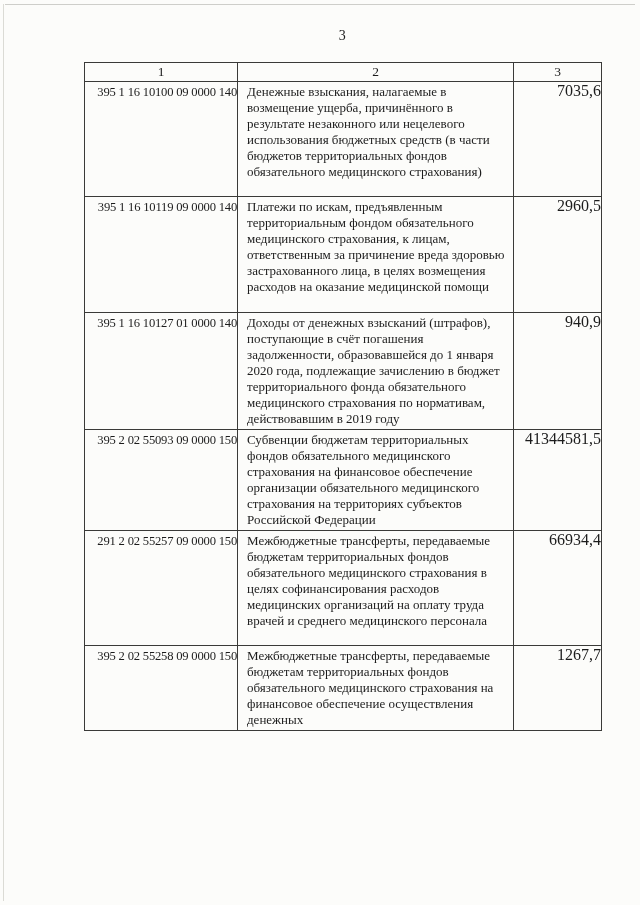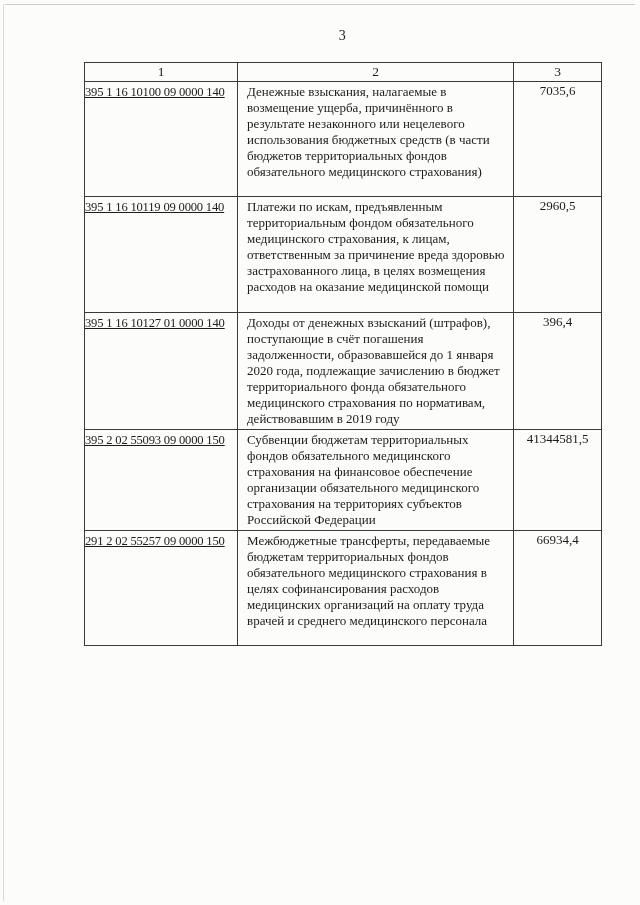--- a/index.html
+++ b/index.html
@@ -62,37 +62,36 @@
     padding: 0;
   }
   .doc-table th {
     height: 18px;
     font-weight: normal;
     text-align: center;
     font-size: 13.5px;
     line-height: 18px;
   }
   td.code {
-    text-align: left;
+    text-align: right;
     white-space: nowrap;
     font-size: 12.6px;
     letter-spacing: -0.2px;
     padding-top: 2px;
     overflow: hidden;
-    text-decoration: underline;
   }
   td.desc {
     text-align: left;
     padding: 2px 8px 2px 9px;
     margin-top: 38px;
   }
   td.val {
-    text-align: center;
+    text-align: right;
     padding-top: 1px;
-    font-size: 13px;
+    font-size: 16px;
   }
   tr.emphasis td.desc,
   tr.emphasis td.val {
     font-weight: bold;
   }
 </style>
 </head>
 <body>
 
 <div class="page">
@@ -121,27 +120,32 @@
         <td class="val">7035,6</td>
       </tr>
       <tr style="height:116px">
         <td class="code">395 1 16 10119 09 0000 140</td>
         <td class="desc">Платежи по искам, предъявленным территориальным фондом обязательного медицинского страхования, к лицам, ответственным за причинение вреда здоровью застрахованного лица, в целях возмещения расходов на оказание медицинской помощи</td>
         <td class="val">2960,5</td>
       </tr>
       <tr style="height:94px">
         <td class="code">395 1 16 10127 01 0000 140</td>
         <td class="desc">Доходы от денежных взысканий (штрафов), поступающие в счёт погашения задолженности, образовавшейся до 1 января 2020 года, подлежащие зачислению в бюджет территориального фонда обязательного медицинского страхования по нормативам, действовавшим в 2019 году</td>
-        <td class="val">396,4</td>
+        <td class="val">940,9</td>
       </tr>
       <tr style="height:98px">
         <td class="code">395 2 02 55093 09 0000 150</td>
         <td class="desc">Субвенции бюджетам территориальных фондов обязательного медицинского страхования на финансовое обеспечение организации обязательного медицинского страхования на территориях субъектов Российской Федерации</td>
         <td class="val">41344581,5</td>
       </tr>
       <tr style="height:115px">
         <td class="code">291 2 02 55257 09 0000 150</td>
         <td class="desc">Межбюджетные трансферты, передаваемые бюджетам территориальных фондов обязательного медицинского страхования в целях софинансирования расходов медицинских организаций на оплату труда врачей и среднего медицинского персонала</td>
         <td class="val">66934,4</td>
       </tr>
+      <tr style="height:70px">
+        <td class="code">395 2 02 55258 09 0000 150</td>
+        <td class="desc">Межбюджетные трансферты, передаваемые бюджетам территориальных фондов обязательного медицинского страхования на финансовое обеспечение осуществления денежных</td>
+        <td class="val">1267,7</td>
+      </tr>
     </tbody>
   </table>
 </div>
 
 </body></html>

